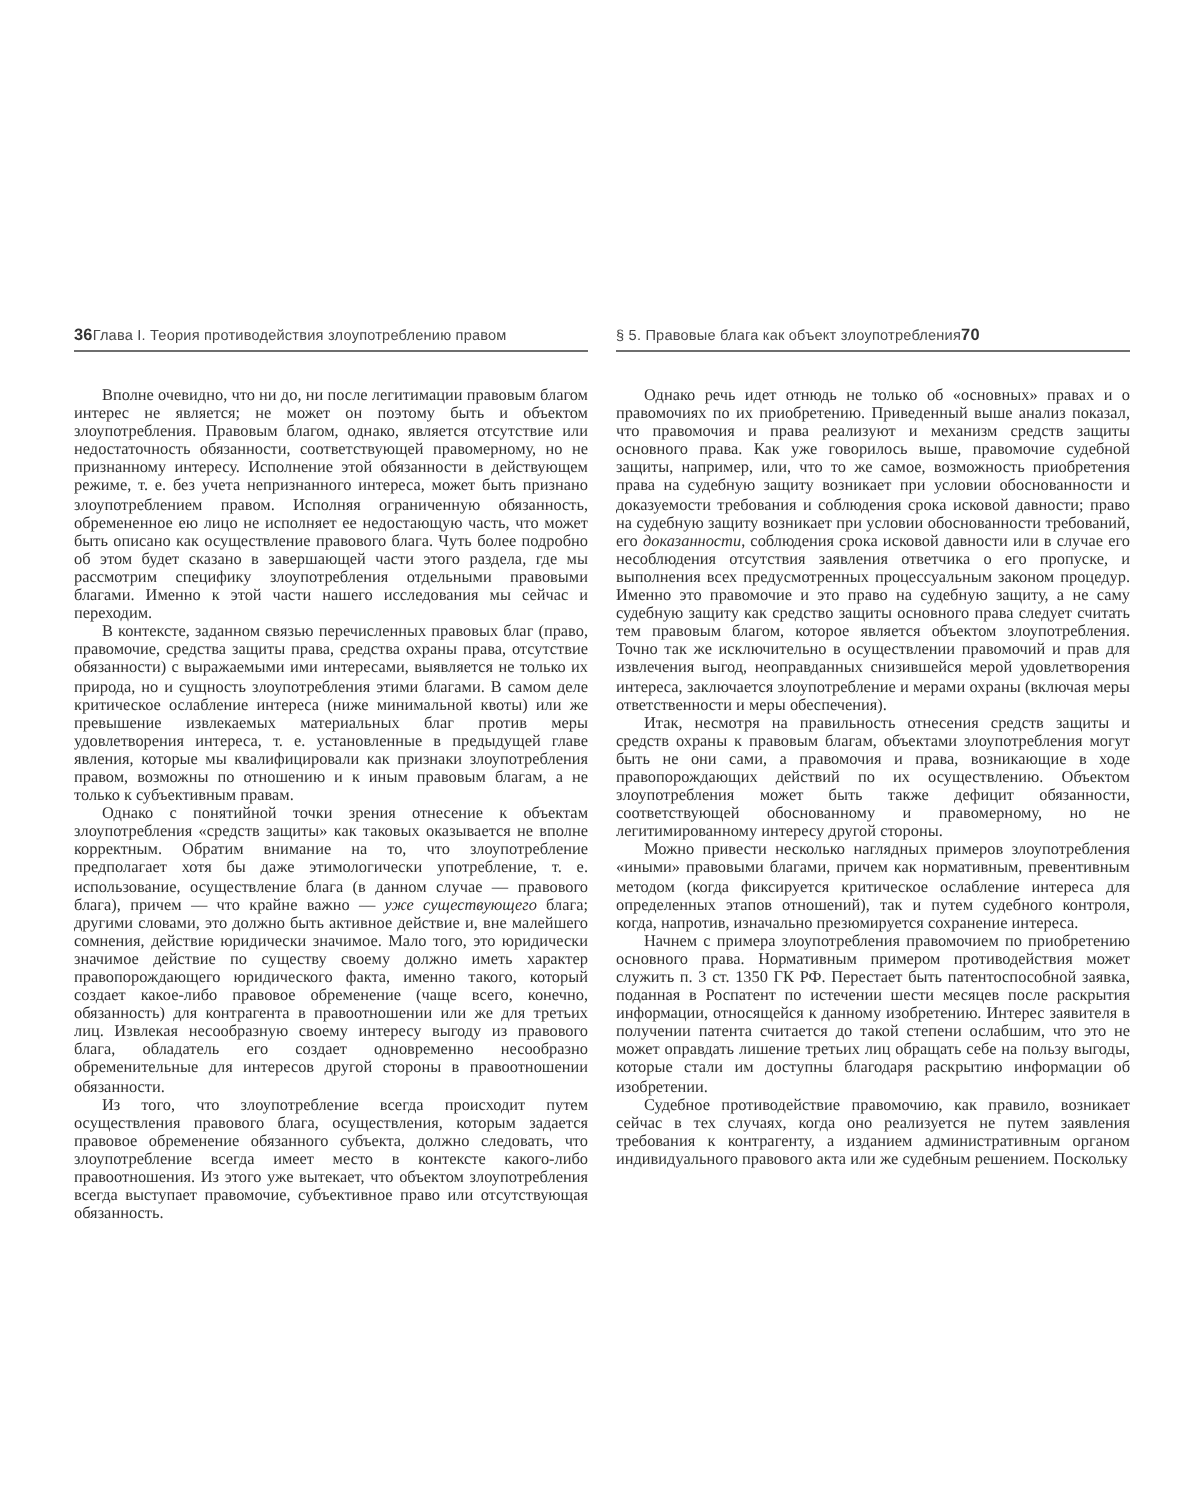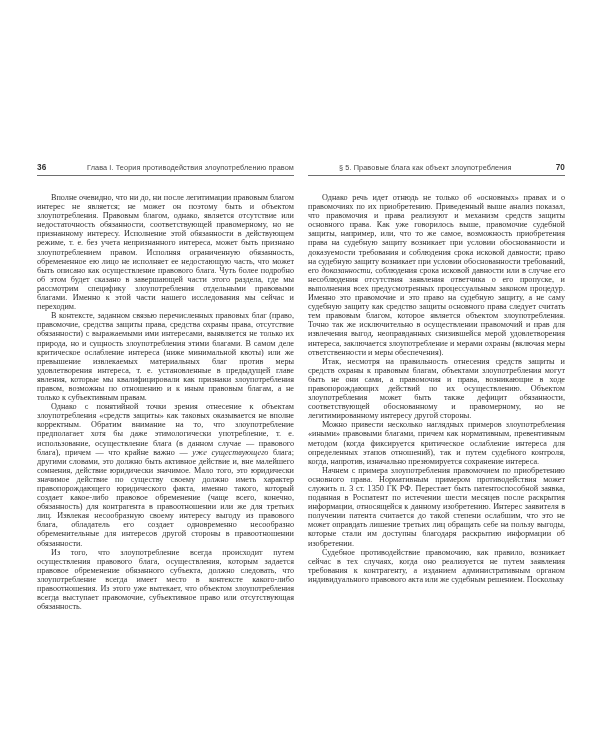--- a/index.html
+++ b/index.html
@@ -21,38 +21,37 @@
   .page {
     position: absolute;
     top: 163px;
     width: 257px;
   }
   .page.left  { left: 37px; }
   .page.right { left: 308px; }
 
   .running-head {
     display: flex;
-    justify-content: space-between;
+    justify-content: flex-start;
     align-items: flex-end;
     font-family: "Liberation Sans", sans-serif;
     font-size: 7.3px;
     color: #474747;
     border-bottom: 1px solid #6e6e6e;
     padding-bottom: 3px;
     letter-spacing: 0.1px;
   }
   .running-head .pagenum {
     font-weight: bold;
     font-size: 8.2px;
     color: #333333;
   }
   .running-head .rtitle {
     white-space: nowrap;
     overflow: hidden;
-    padding-left: 31px;
   }
 
   .page-body {
     margin-top: 17px;
     text-align: justify;
     font-size: 8.2px;
     line-height: 9.1px;
     color: #303030;
     hyphens: auto;
     -webkit-hyphens: auto;

